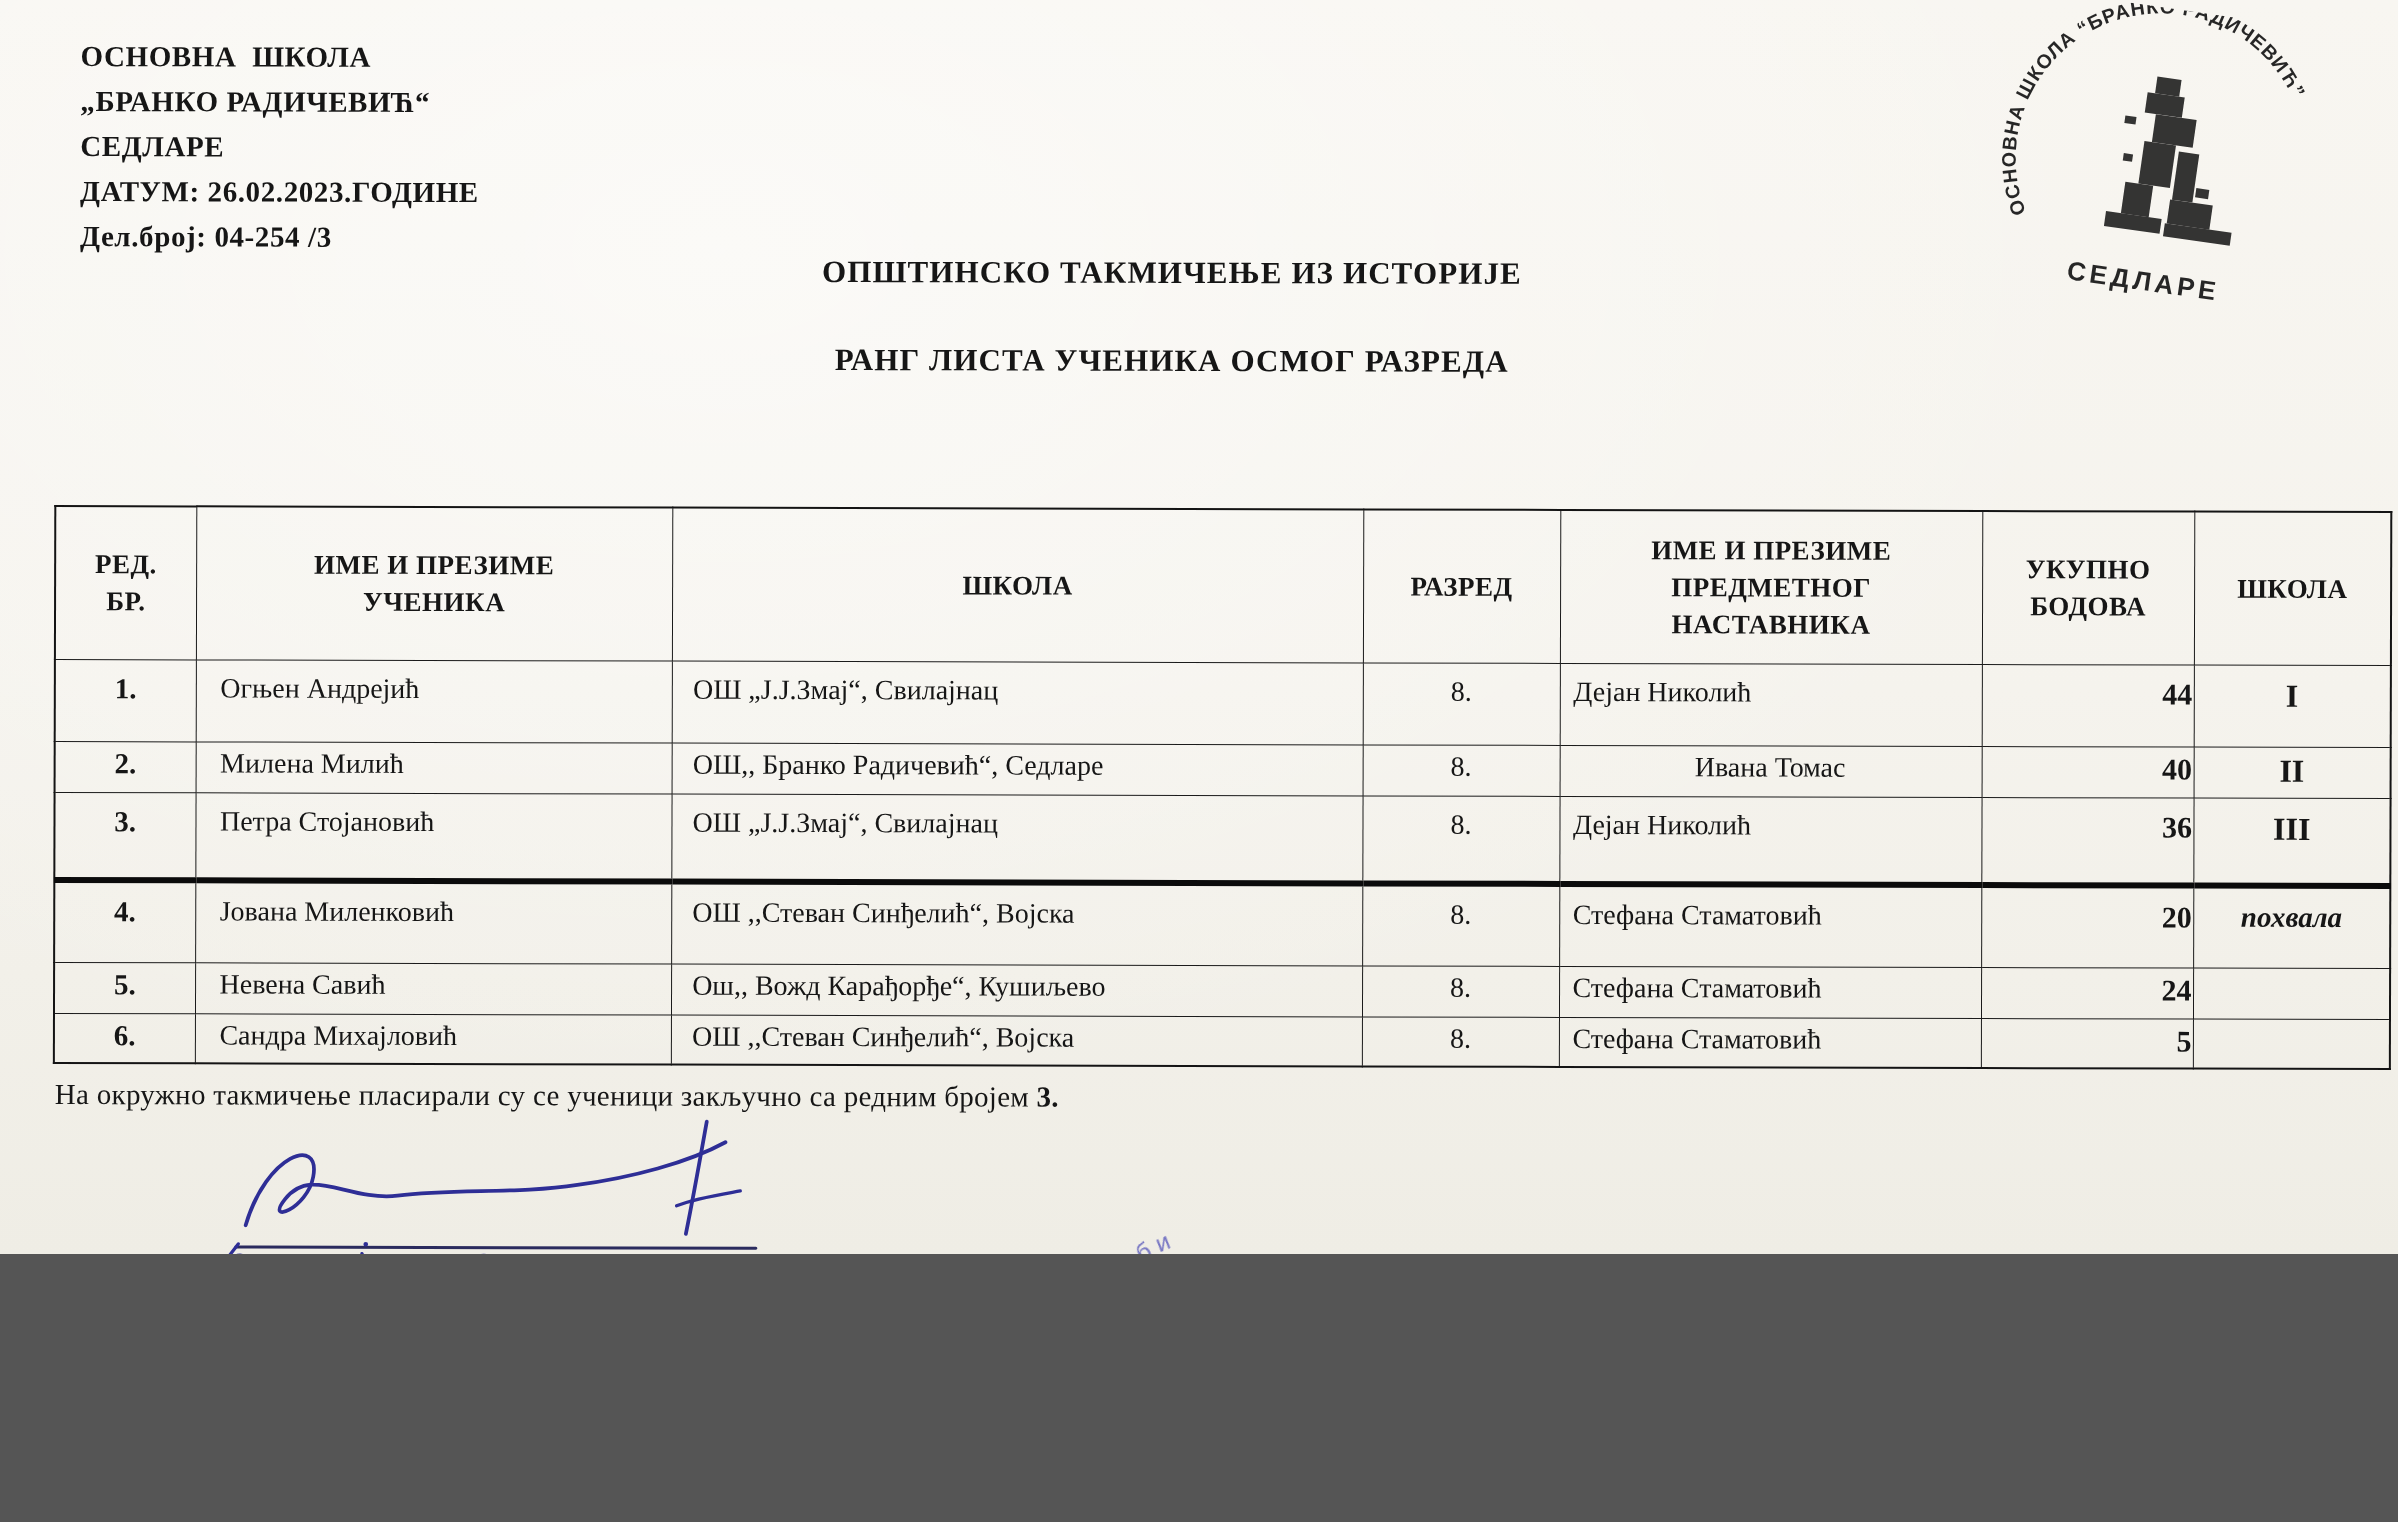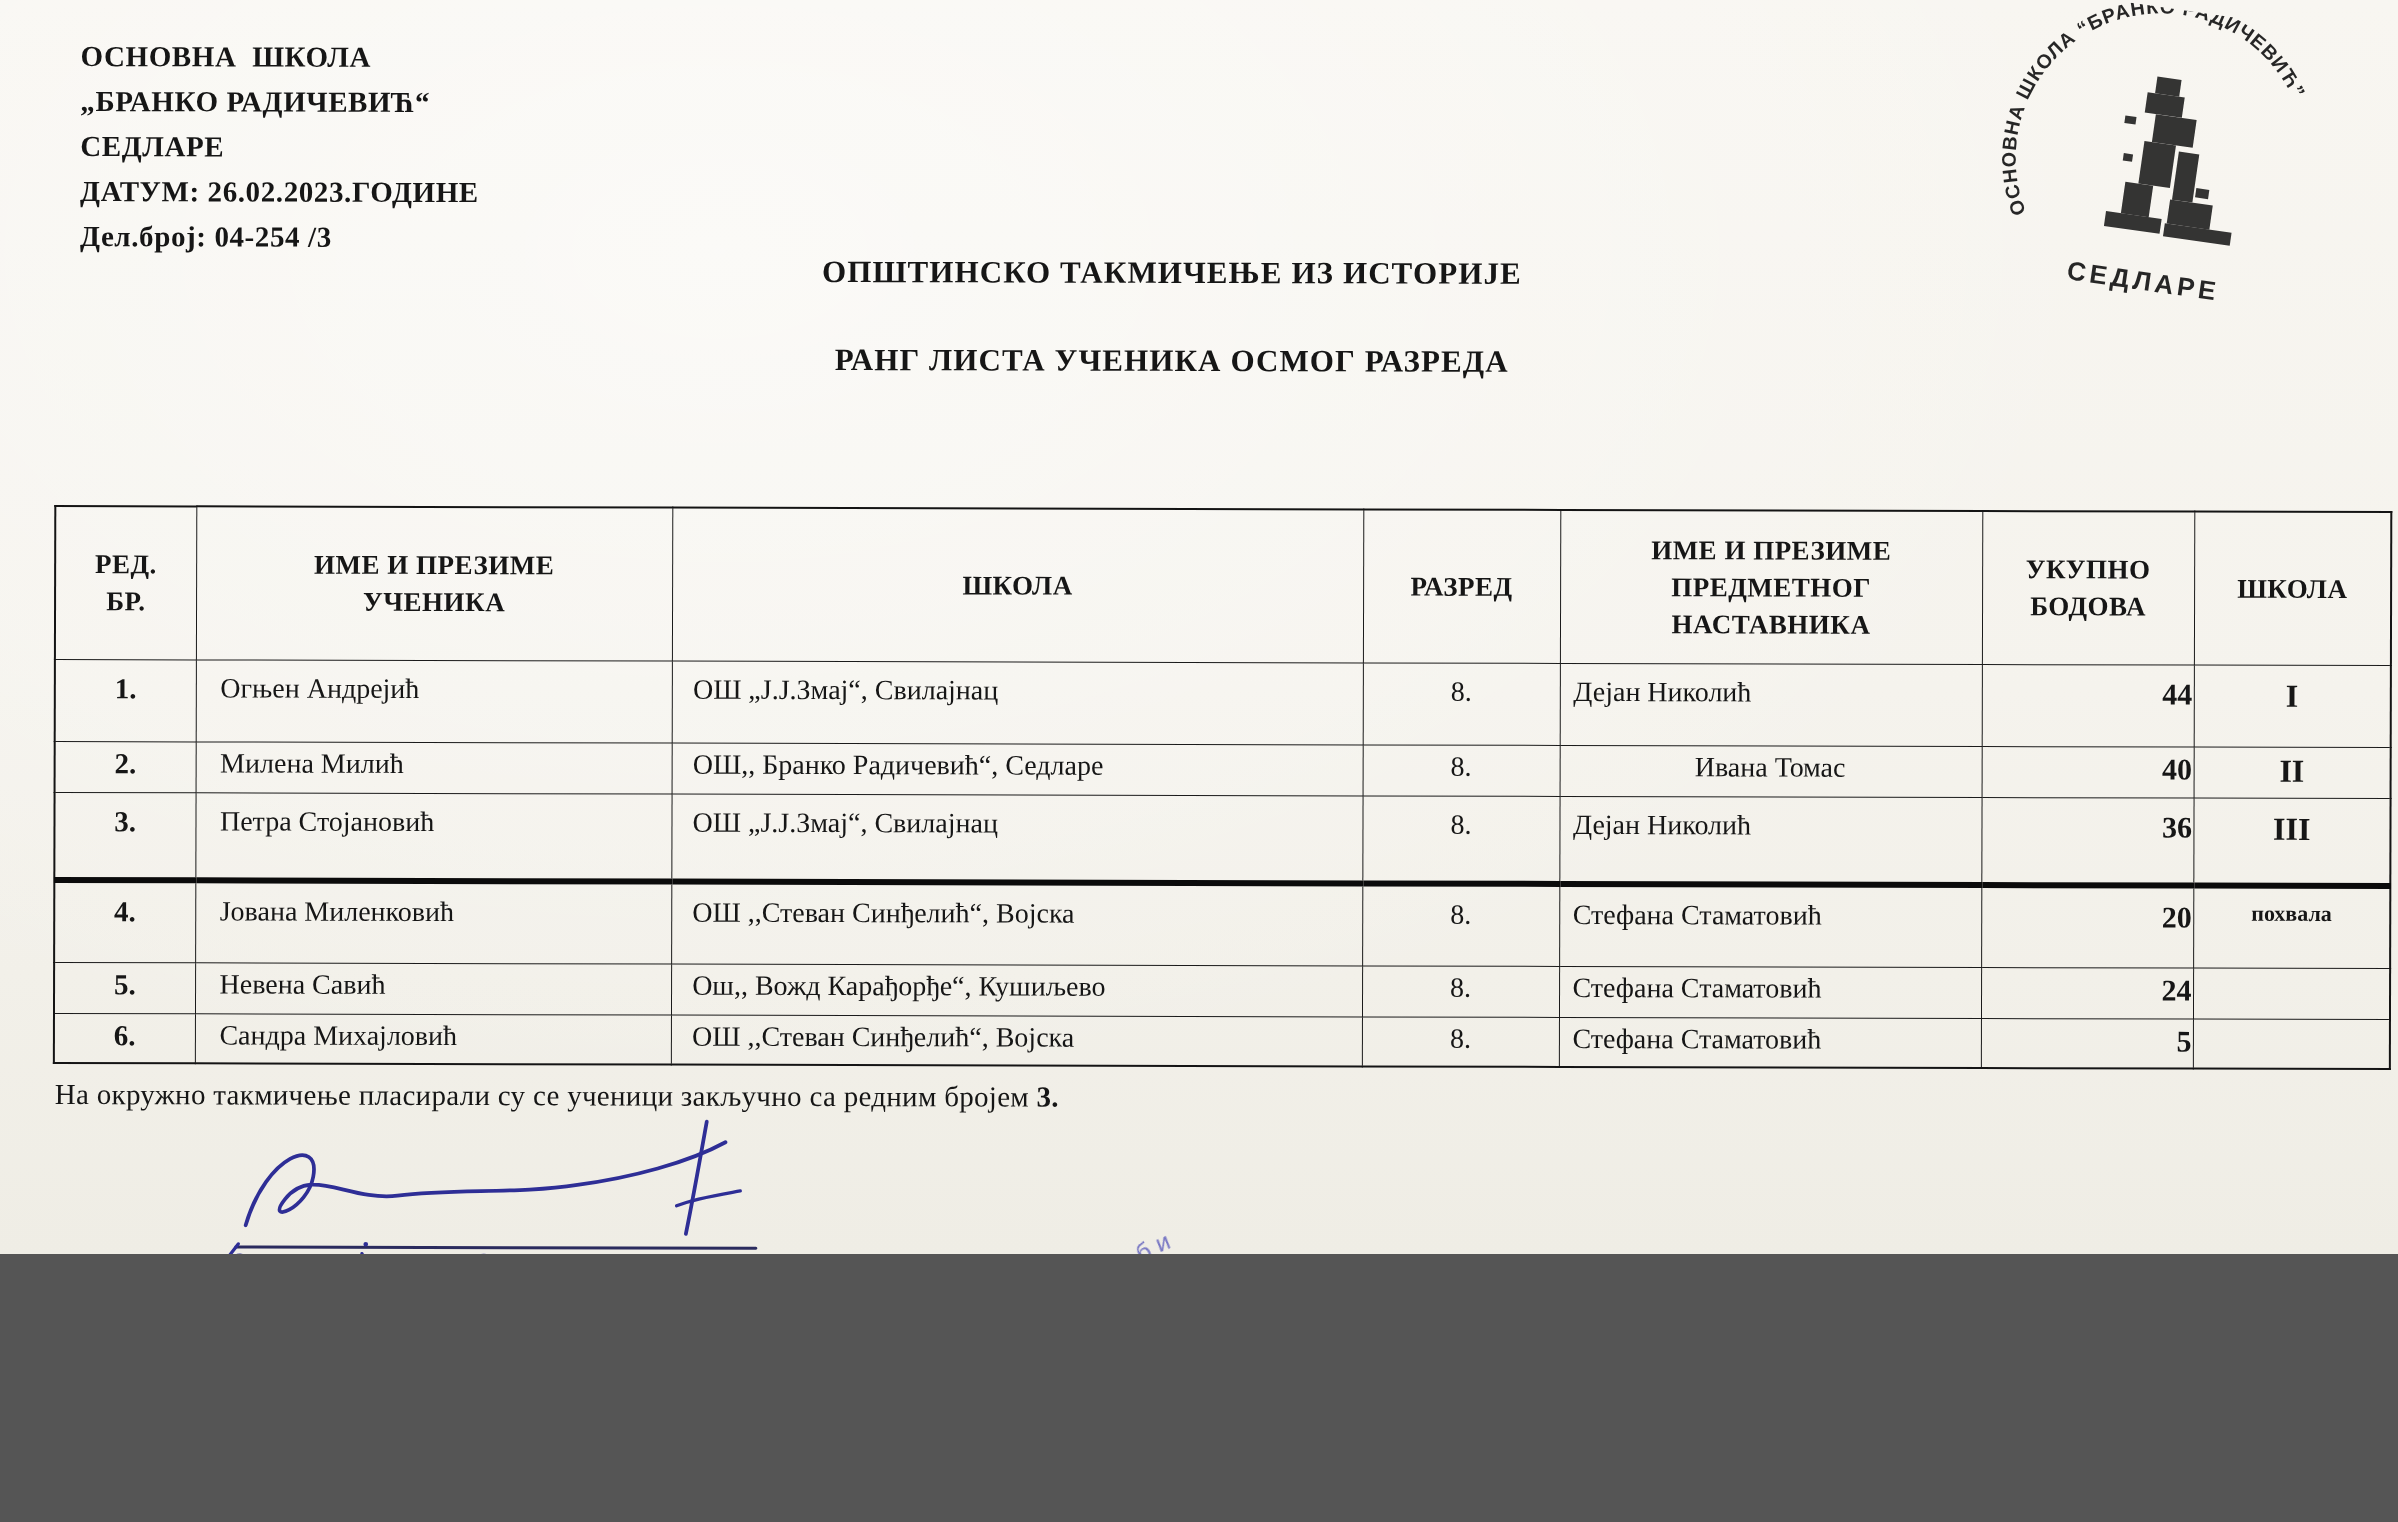--- a/index.html
+++ b/index.html
@@ -37,21 +37,21 @@
   tr.r2 td, tr.r5 td, tr.r6 td { padding-top:4.7px; }
   td.c-num { text-align:center; font-weight:bold; font-size:29px; }
   td.c-student { padding-left:24px; }
   td.c-school { padding-left:20.6px; }
   td.c-grade { text-align:center; }
   td.c-teacher { padding-left:13px; }
   tbody tr:nth-child(2) td.c-teacher { text-align:center; padding-left:0; }
   td.c-points { text-align:right; font-weight:bold; font-size:30px; }
   td.c-rank { text-align:center; font-weight:bold; font-size:32px; }
   tbody tr:nth-child(4) td { border-top:6.6px solid #0b0b0b; }
-  tbody tr:nth-child(4) td.c-rank { font-size:22px; }
+  tbody tr:nth-child(4) td.c-rank { font-size:29px;font-style:italic; }
 
   
   .note { position:absolute; left:56px; top:1081px; font-size:29px; letter-spacing:0.3px; }
   .note b { font-weight:bold; }
 
   
   .commission { position:absolute; left:56px; top:1166px; font-size:29px; line-height:47px; }
   .sigline { position:absolute; height:2.8px; background:#2b2b5e; border-radius:1.9px; }
   .sig-svg { position:absolute; overflow:visible; }
   .sig-svg path { fill:none; stroke:#2e2e96; stroke-linecap:round; stroke-linejoin:round; }

